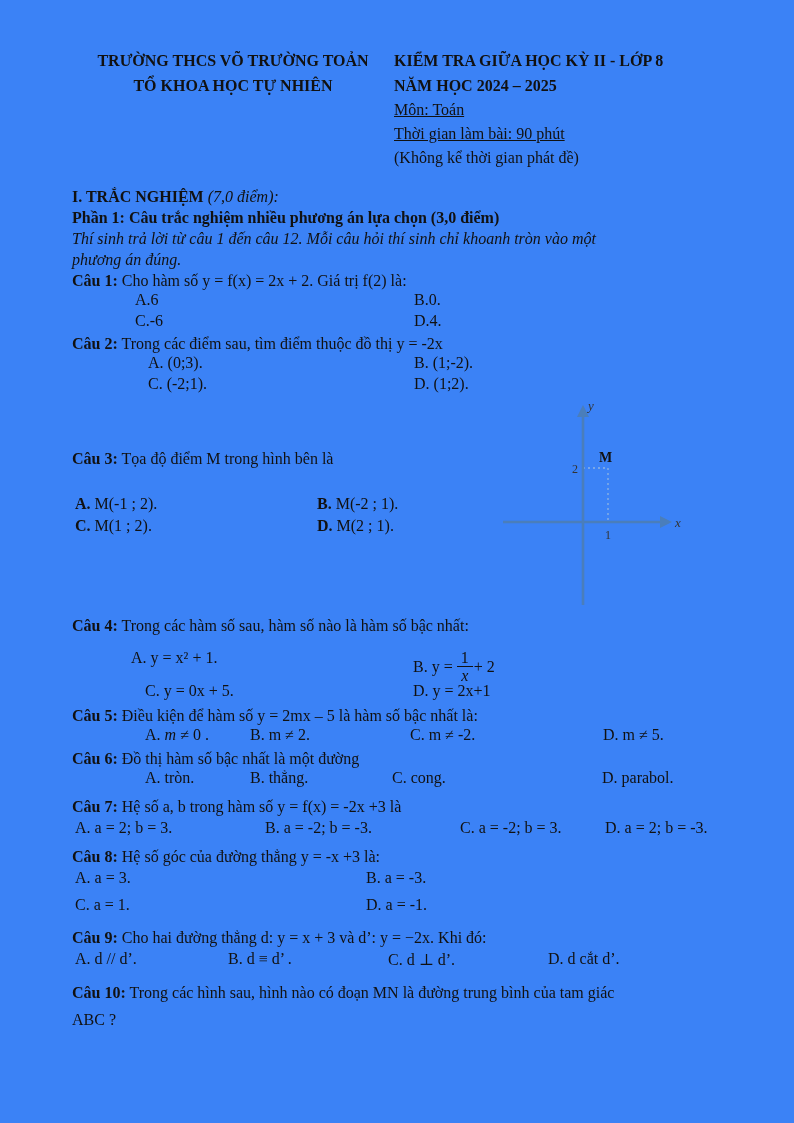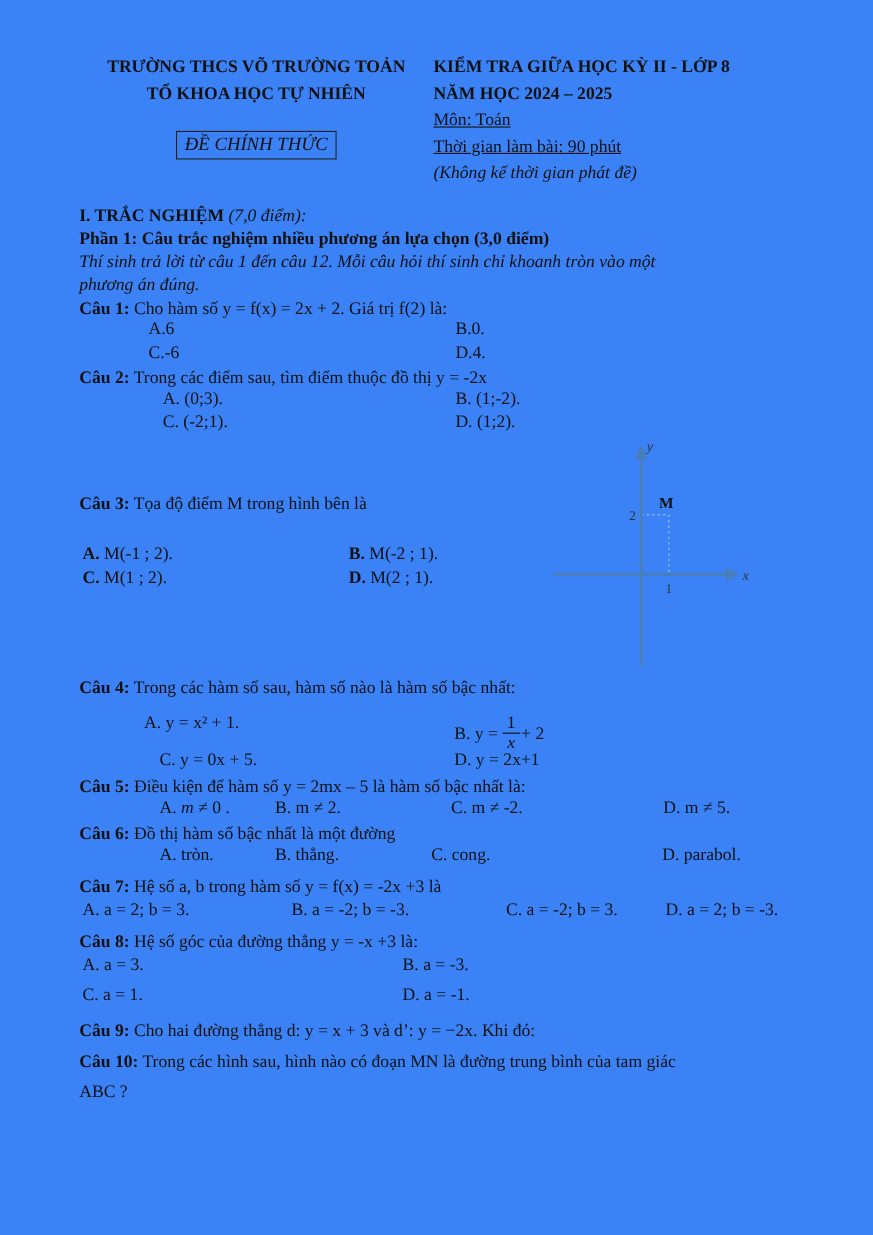--- a/index.html
+++ b/index.html
@@ -9,21 +9,21 @@
     font-family:"Liberation Serif","DejaVu Serif",serif;
     font-size:16px; color:#111; position:relative; overflow:hidden;
     padding:48px 50px 0 72px;
   }
   
   .hdr { display:flex; margin-bottom:16px; }
   .hdr-left { width:322px; text-align:center; }
   .hdr-right { flex:1; }
   .hdr-left .b1, .hdr-right .b1 { font-weight:bold; line-height:25px; }
   .hdr-right .r { line-height:24px;text-decoration:underline; }
-  .hdr-right .ri { line-height:24px; font-style:italic; }
+  .hdr-right .ri { line-height:24px; }
   .badge {
     display:inline-block; margin-top:21px; padding:1px 7px 3px;
     border:1.4px solid #222; font-style:italic; font-size:17px;
   }
   
   .ln { line-height:21px; }
   .ln25 { line-height:25px; }
   b.ql { font-weight:bold; }
   .it { font-style:italic; }
   .bi { font-weight:bold; }
@@ -53,23 +53,20 @@
 </style>
 </head>
 <body>
 
 <div class="page">
 
   <div class="hdr">
     <div class="hdr-left">
       <div class="b1">TRƯỜNG THCS VÕ TRƯỜNG TOẢN</div>
       <div class="b1">TỔ KHOA HỌC TỰ NHIÊN</div>
-      <div>
-        <span class="badge">ĐỀ CHÍNH THỨC</span>
-      </div>
     </div>
     <div class="hdr-right">
       <div class="b1">KIỂM TRA GIỮA HỌC KỲ II - LỚP 8</div>
       <div class="b1">NĂM HỌC 2024 – 2025</div>
       <div class="r">Môn: Toán</div>
       <div class="r">Thời gian làm bài: 90 phút</div>
       <div class="ri">(Không kể thời gian phát đề)</div>
     </div>
   </div>
 
@@ -164,17 +161,23 @@
   <div class="orow27">
     <span style="left:3px">A. a = 3.</span>
     <span style="left:294px">B. a = -3.</span>
   </div>
   <div class="orow27">
     <span style="left:3px">C. a = 1.</span>
     <span style="left:294px">D. a = -1.</span>
   </div>
 
   <p class="ln25 mt2"><b class="ql">Câu  9:</b> <span>Cho hai đường thẳng d: y = x + 3 và d’: y = −2x. Khi đó:</span></p>
+  <div class="orow27">
+    <span style="left:3px">A. d // d’.</span>
+    <span style="left:156px">B. d ≡ d’ .</span>
+    <span style="left:316px">C. d ⊥ d’.</span>
+    <span style="left:476px">D. d cắt d’.</span>
+  </div>
 
   <p style="line-height:27px" class="mt2"><b class="ql">Câu 10:</b> <span>Trong các hình sau, hình nào có đoạn MN là đường trung bình của tam giác</span></p>
   <p style="line-height:27px">ABC ?</p>
 
 </div>
 
 </body></html>

